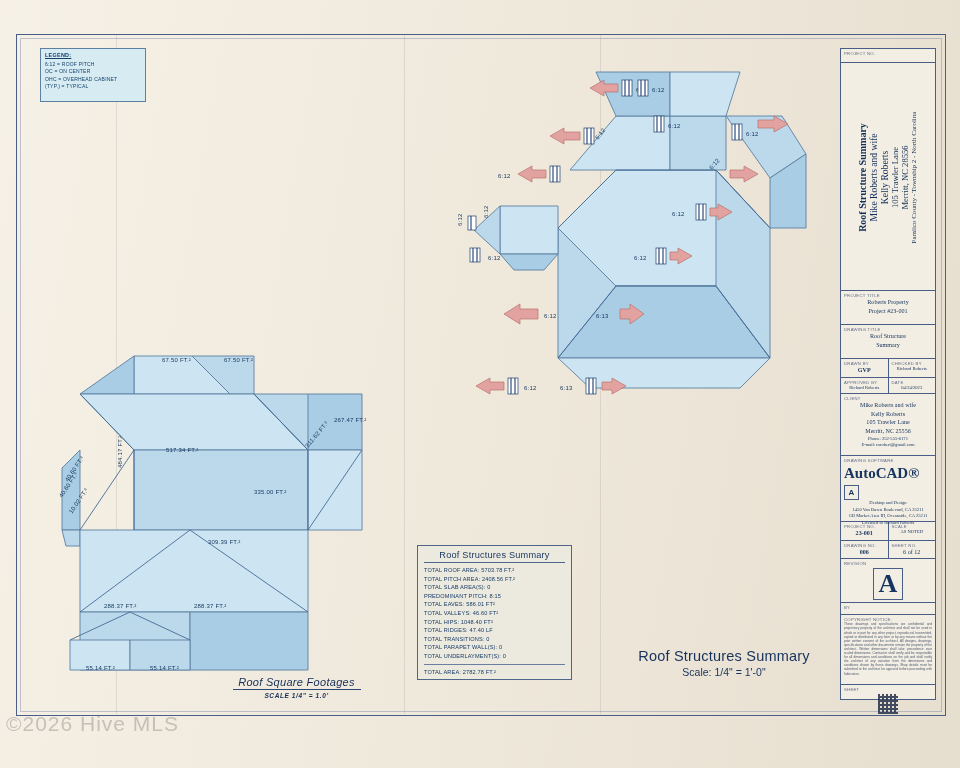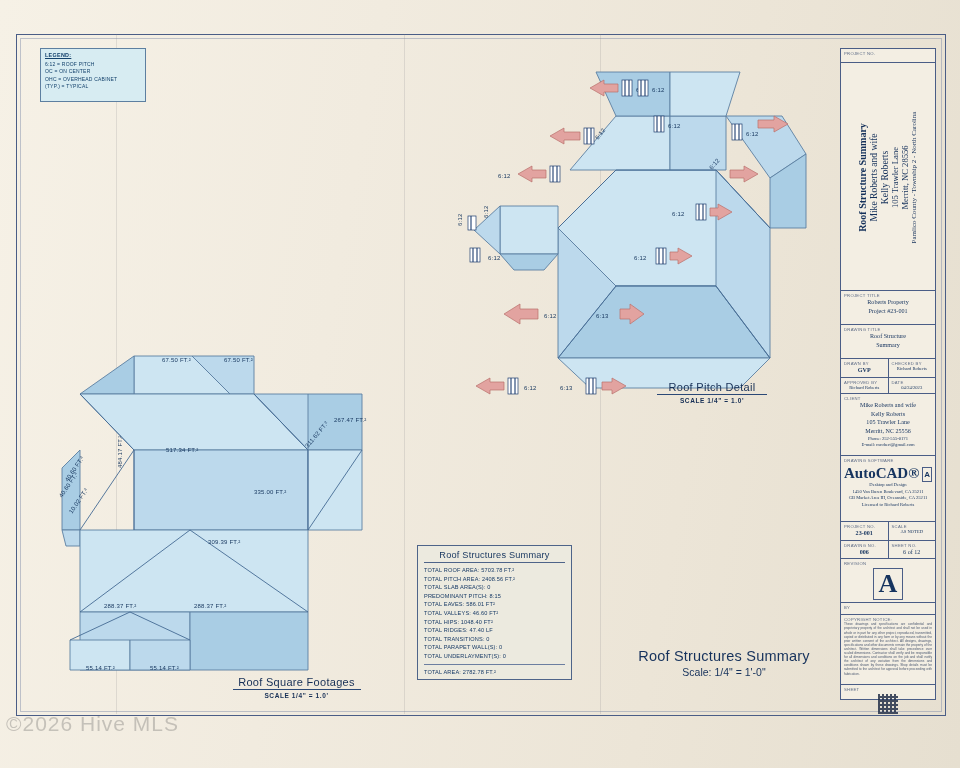--- a/index.html
+++ b/index.html
@@ -239,25 +239,20 @@
     </g>
     <g>
       <text class="lbl" x="120" y="332">6:13</text>
       <rect class="tickbox" x="146" y="320" width="10" height="16"></rect>
       <line class="tick" x1="149" y1="320" x2="149" y2="336"></line>
         <line class="tick" x1="153" y1="320" x2="153" y2="336"></line>
       <polygon class="arrow" points="186,328 172,320 172,324 162,324 162,332 172,332 172,336"></polygon>
     </g>
   </svg>
 
-  <div class="cap" style="left:604px;top:381px;width:216px;">
-    <div class="t1">Roof Pitch Detail</div>
-    <div class="rule" style="width:110px"></div>
-    <div class="t2">SCALE 1/4" = 1.0'</div>
-  </div>
 
   <svg class="layer" style="left:40px;top:340px;" width="360" height="340" viewBox="0 0 360 340">
 
     <polygon class="facet-l" points="94,16 152,16 190,54 94,54"></polygon>
     <polygon class="facet" points="152,16 214,16 214,54 190,54"></polygon>
     <polygon class="facet-d" points="40,54 94,16 94,54"></polygon>
 
     <polygon class="facet-l" points="40,54 214,54 268,110 94,110"></polygon>
     <polygon class="facet" points="214,54 268,54 322,110 268,110"></polygon>
     <polygon class="facet-d" points="268,54 322,54 322,110 268,110"></polygon>
@@ -285,21 +280,21 @@
     <text class="lbl" x="154" y="268">288.37 FT.²</text>
     <text class="lbl" x="46" y="330">55.14 FT.²</text>
     <text class="lbl" x="110" y="330">55.14 FT.²</text>
     <text class="lbl" x="82" y="128" transform="rotate(-90 82 128)">484.17 FT.²</text>
     <text class="lbl" x="268" y="108" transform="rotate(-50 268 108)">311.62 FT.²</text>
     <text class="lbl" x="28" y="142" transform="rotate(-56 28 142)">40.60 FT.²</text>
     <text class="lbl" x="22" y="158" transform="rotate(-56 22 158)">40.60 FT.²</text>
     <text class="lbl" x="32" y="174" transform="rotate(-56 32 174)">10.02 FT.²</text>
   </svg>
 
-  <div class="cap" style="left:214px;top:676px;width:165px;">
+  <div class="cap" style="left:214px;top:676px;width:165px;font-style:italic;">
     <div class="t1">Roof Square Footages</div>
     <div class="rule" style="width:128px"></div>
     <div class="t2">SCALE 1/4" = 1.0'</div>
   </div>
 
   <div class="layer summary">
     <h3>Roof Structures Summary</h3>
     <div class="row">TOTAL ROOF AREA: 5703.78 FT.²</div>
     <div class="row">TOTAL PITCH AREA: 2408.56 FT.²</div>
     <div class="row">TOTAL SLAB AREA(S): 0</div>
@@ -377,21 +372,21 @@
       <div class="tb-line">Mike Roberts and wife</div>
       <div class="tb-line">Kelly Roberts</div>
       <div class="tb-line">105 Trawler Lane</div>
       <div class="tb-line">Merritt, NC 25556</div>
       <div class="tb-line sm">Phone: 252-555-0171</div>
       <div class="tb-line sm">E-mail: mrobert@gmail.com</div>
     </div>
 
     <div class="tb-cell" style="height:66px;text-align:center">
       <div class="tb-cap" style="text-align:left">DRAWING SOFTWARE</div>
-      <div style="display:flex;align-items:flex-end;justify-content:center;gap:3px;margin-top:2px;">
+      <div style="display:flex;align-items:flex-start;justify-content:center;gap:3px;margin-top:2px;flex-direction:column;">
         <span style="font-family:'Liberation Serif',serif;font-size:15px;font-weight:bold;color:#16345f;">AutoCAD®</span>
         <span class="badge">A</span>
       </div>
       <div class="tb-line sm">Desktop and Design</div>
       <div class="tb-line sm">1450 Van Buren Boulevard, CA 25211</div>
       <div class="tb-line sm">GB Market Area III, Oceanside, CA 25211</div>
       <div class="tb-line sm">Licensed to Richard Roberts</div>
     </div>
 
     <div class="two-col" style="border-bottom:1px solid #4a5d86">

